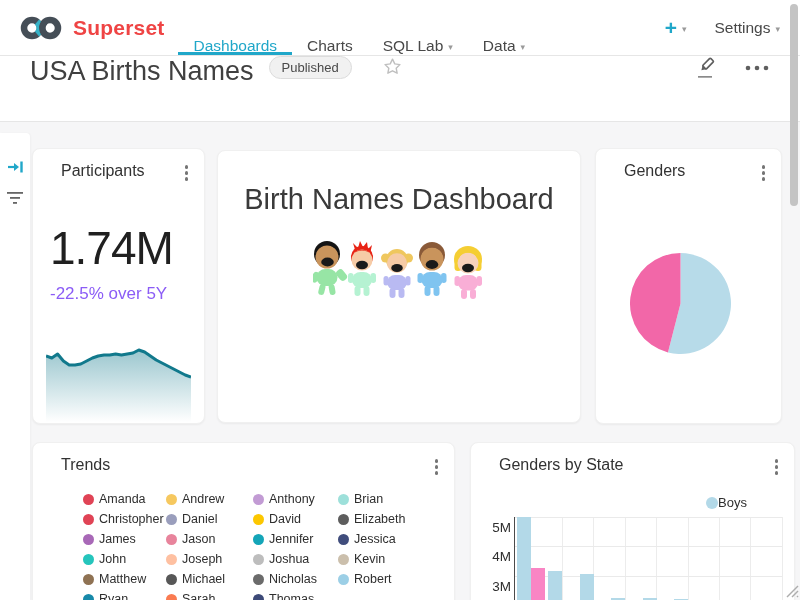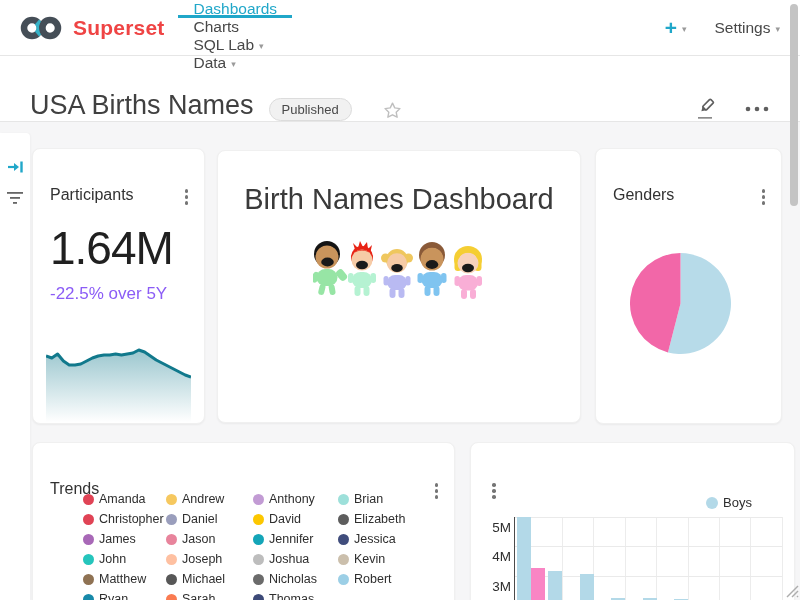--- a/index.html
+++ b/index.html
@@ -2,46 +2,46 @@
 <html><head>
 <meta charset="utf-8">
 <style>
   html,body{margin:0;padding:0;width:800px;height:600px;overflow:hidden;
     font-family:"Liberation Sans","DejaVu Sans",sans-serif;background:#F6F6F7;}
   *{box-sizing:border-box;}
   
   .nav{position:absolute;left:0;top:0;width:800px;height:56px;background:#fff;
     border-bottom:1px solid #E6E6E6;display:flex;align-items:center;padding-left:18px;z-index:5;}
   .brand{font-size:21px;font-weight:bold;color:#ef4444;margin:0 14px 0 9px;letter-spacing:.2px;}
-  .nav-items{display:flex;height:100%;align-items:flex-start;flex-direction:column;}
+  .nav-items{display:flex;height:100%;align-items:flex-end;}
   .nav-item{position:relative;display:flex;align-items:center;padding:0 15px;
     font-size:15.5px;color:#484848;cursor:pointer;}
   .nav-item.active{color:#20A7C9;}
   .nav-item.active::after{content:"";position:absolute;left:0;right:0;bottom:0;height:3px;background:#20A7C9;}
   .caret{font-size:9px;color:#9a9a9a;margin-left:5px;transform:translateY(1px);}
   .nav-right{margin-left:auto;display:flex;align-items:center;padding-right:20px;gap:8px;}
   .plus-btn{color:#20A7C9;font-size:21px;font-weight:bold;display:flex;align-items:center;cursor:pointer;}
   .settings{display:flex;align-items:center;font-size:15.5px;color:#484848;margin-left:20px;cursor:pointer;}
   
   .titlebar{position:absolute;left:0;top:56px;width:800px;height:66px;background:#fff;
-    border-bottom:1px solid #E6E6E6;display:flex;align-items:flex-end;padding:0 30px;z-index:4;}
+    border-bottom:1px solid #E6E6E6;display:flex;align-items:flex-start;padding:0 30px;z-index:4;}
   .page-title{font-size:27px;color:#404040;}
   .badge{margin-left:15px;background:#F1F1F1;border:1px solid #DCDCDC;border-radius:12px;
     padding:3px 12px;font-size:13px;color:#4a4a4a;}
   .star{margin-left:30px;cursor:pointer;display:flex;}
   .title-actions{margin-left:auto;display:flex;align-items:center;gap:26px;}
   
   .content{position:absolute;left:0;top:122px;width:800px;height:478px;}
   .filterstrip{position:absolute;left:0;top:11px;width:30px;height:467px;background:#fff;
     border-radius:0 4px 0 0;box-shadow:1px 0 2px rgba(0,0,0,.03);}
   .fs-icon{width:30px;height:24px;display:flex;align-items:center;justify-content:center;cursor:pointer;}
   .card{position:absolute;background:#fff;border:1px solid #F0F0F0;border-radius:8px;
     box-shadow:0 1px 2px rgba(0,0,0,.05);}
-  .card-header{position:absolute;top:13px;left:17px;right:12px;display:flex;
-    justify-content:space-between;align-items:flex-start;margin-top:24px;}
+  .card-header{position:absolute;top:13px;left:28px;right:12px;display:flex;
+    justify-content:space-between;align-items:flex-start;}
   .card-title{font-size:16px;font-weight:500;color:#323232;}
   .kebab{display:flex;flex-direction:column;gap:2.5px;padding:3px 4px;cursor:pointer;}
   .kebab i{width:3.5px;height:3.5px;border-radius:50%;background:#757575;}
   
   .card-participants{left:32px;top:26px;width:173px;height:276px;}
   .bignum{position:absolute;left:17px;top:76px;font-size:46px;font-weight:500;
     color:#202020;letter-spacing:-1px;line-height:1;}
   .subheader{position:absolute;left:17px;top:135px;font-size:17px;color:#8b5cf6;}
   .spark{position:absolute;left:13px;right:15px;bottom:1px;height:76px;}
   
@@ -54,21 +54,21 @@
   .pie{position:absolute;left:34px;top:104px;width:101px;height:101px;}
   
   .card-trends{left:32px;top:320px;width:423px;height:240px;}
   .legend-grid{position:absolute;left:50px;top:46px;right:8px;display:grid;
     grid-template-columns:83px 87px 85px 1fr;grid-auto-rows:20px;}
   .legend-item{display:flex;align-items:center;gap:5px;font-size:12.5px;color:#2e2e2e;cursor:pointer;}
   .legend-item .dot{width:11px;height:11px;border-radius:50%;flex:none;}
   
   .card-gbs{left:470px;top:320px;width:325px;height:240px;}
   .gbs-legend{position:absolute;left:235px;top:52px;display:flex;align-items:center;
-    gap:5px;font-size:13px;color:#2e2e2e;cursor:pointer;}
+    font-size:13px;color:#2e2e2e;cursor:pointer;}
   .gbs-legend .dot{width:12px;height:12px;border-radius:50%;}
   .gbs-plot{position:absolute;left:43px;top:74px;width:268px;height:170px;
     border-left:1.5px solid #4A4A4A;}
   .hgrid{position:absolute;left:0;width:100%;height:1px;background:#EAEAEA;}
   .vgrid{position:absolute;top:0;width:1px;height:170px;background:#ECECEC;}
   .ytick{position:absolute;left:-27px;width:23px;text-align:right;font-size:13.5px;color:#2e2e2e;}
   .bar{position:absolute;width:14px;}
   
   .scrollbar{position:absolute;right:0;top:0;width:12px;height:600px;z-index:9;}
   .thumb{position:absolute;right:2px;top:4px;width:8px;height:202px;border-radius:4px;background:#C4C4C4;cursor:pointer;}
@@ -164,21 +164,21 @@
 
   <div class="card card-participants">
     <div class="card-header">
       <span class="card-title">Participants</span>
       <span class="kebab">
           <i></i>
           <i></i>
           <i></i>
         </span>
     </div>
-    <div class="bignum">1.64M</div>
+    <div class="bignum">1.74M</div>
     <div class="subheader">-22.5% over 5Y</div>
     <svg class="spark" viewBox="0 0 145 76" preserveAspectRatio="none">
       <defs>
         <linearGradient id="sparkgrad" x1="0" y1="0" x2="0" y2="1">
           <stop offset="0" stop-color="#11798C" stop-opacity="0.42"></stop>
           <stop offset="1" stop-color="#11798C" stop-opacity="0"></stop>
         </linearGradient>
       </defs>
       <path fill="url(#sparkgrad)" d="M0 10 L 5.8 12 L 11.6 8 L 17.4 15 L 23.2 19 L 29 19 L 34.8 18 L 40.6 15 L 46.4 12 L 52.2 10 L 58 9 L 63.8 9 L 69.6 8 L 75.4 9 L 81.2 8 L 87 7 L 92.8 4 L 98.6 6 L 104.4 10 L 110.2 14 L 116 17 L 121.8 20 L 127.6 23 L 133.4 26 L 139.2 29 L 145 31 L 145 76 L 0 76 Z"></path>
       <polyline fill="none" stroke="#11798C" stroke-width="3" stroke-linejoin="round" points="0,10 5.8,12 11.6,8 17.4,15 23.2,19 29,19 34.8,18 40.6,15 46.4,12 52.2,10 58,9 63.8,9 69.6,8 75.4,9 81.2,8 87,7 92.8,4 98.6,6 104.4,10 110.2,14 116,17 121.8,20 127.6,23 133.4,26 139.2,29 145,31"></polyline>
@@ -395,20 +395,21 @@
 
         <span class="legend-item">
           <span class="dot" style="background: rgb(61, 74, 120);"></span>
           <span>Thomas</span>
         </span>
       </div>
   </div>
 
   <div class="card card-gbs">
     <div class="card-header">
+      <span class="card-title">Genders by State</span>
       <span class="kebab">
           <i></i>
           <i></i>
           <i></i>
         </span>
     </div>
     <div class="gbs-legend">
       <span class="dot" style="background: rgb(179, 217, 232);"></span>
       <span>Boys</span>
     </div>

